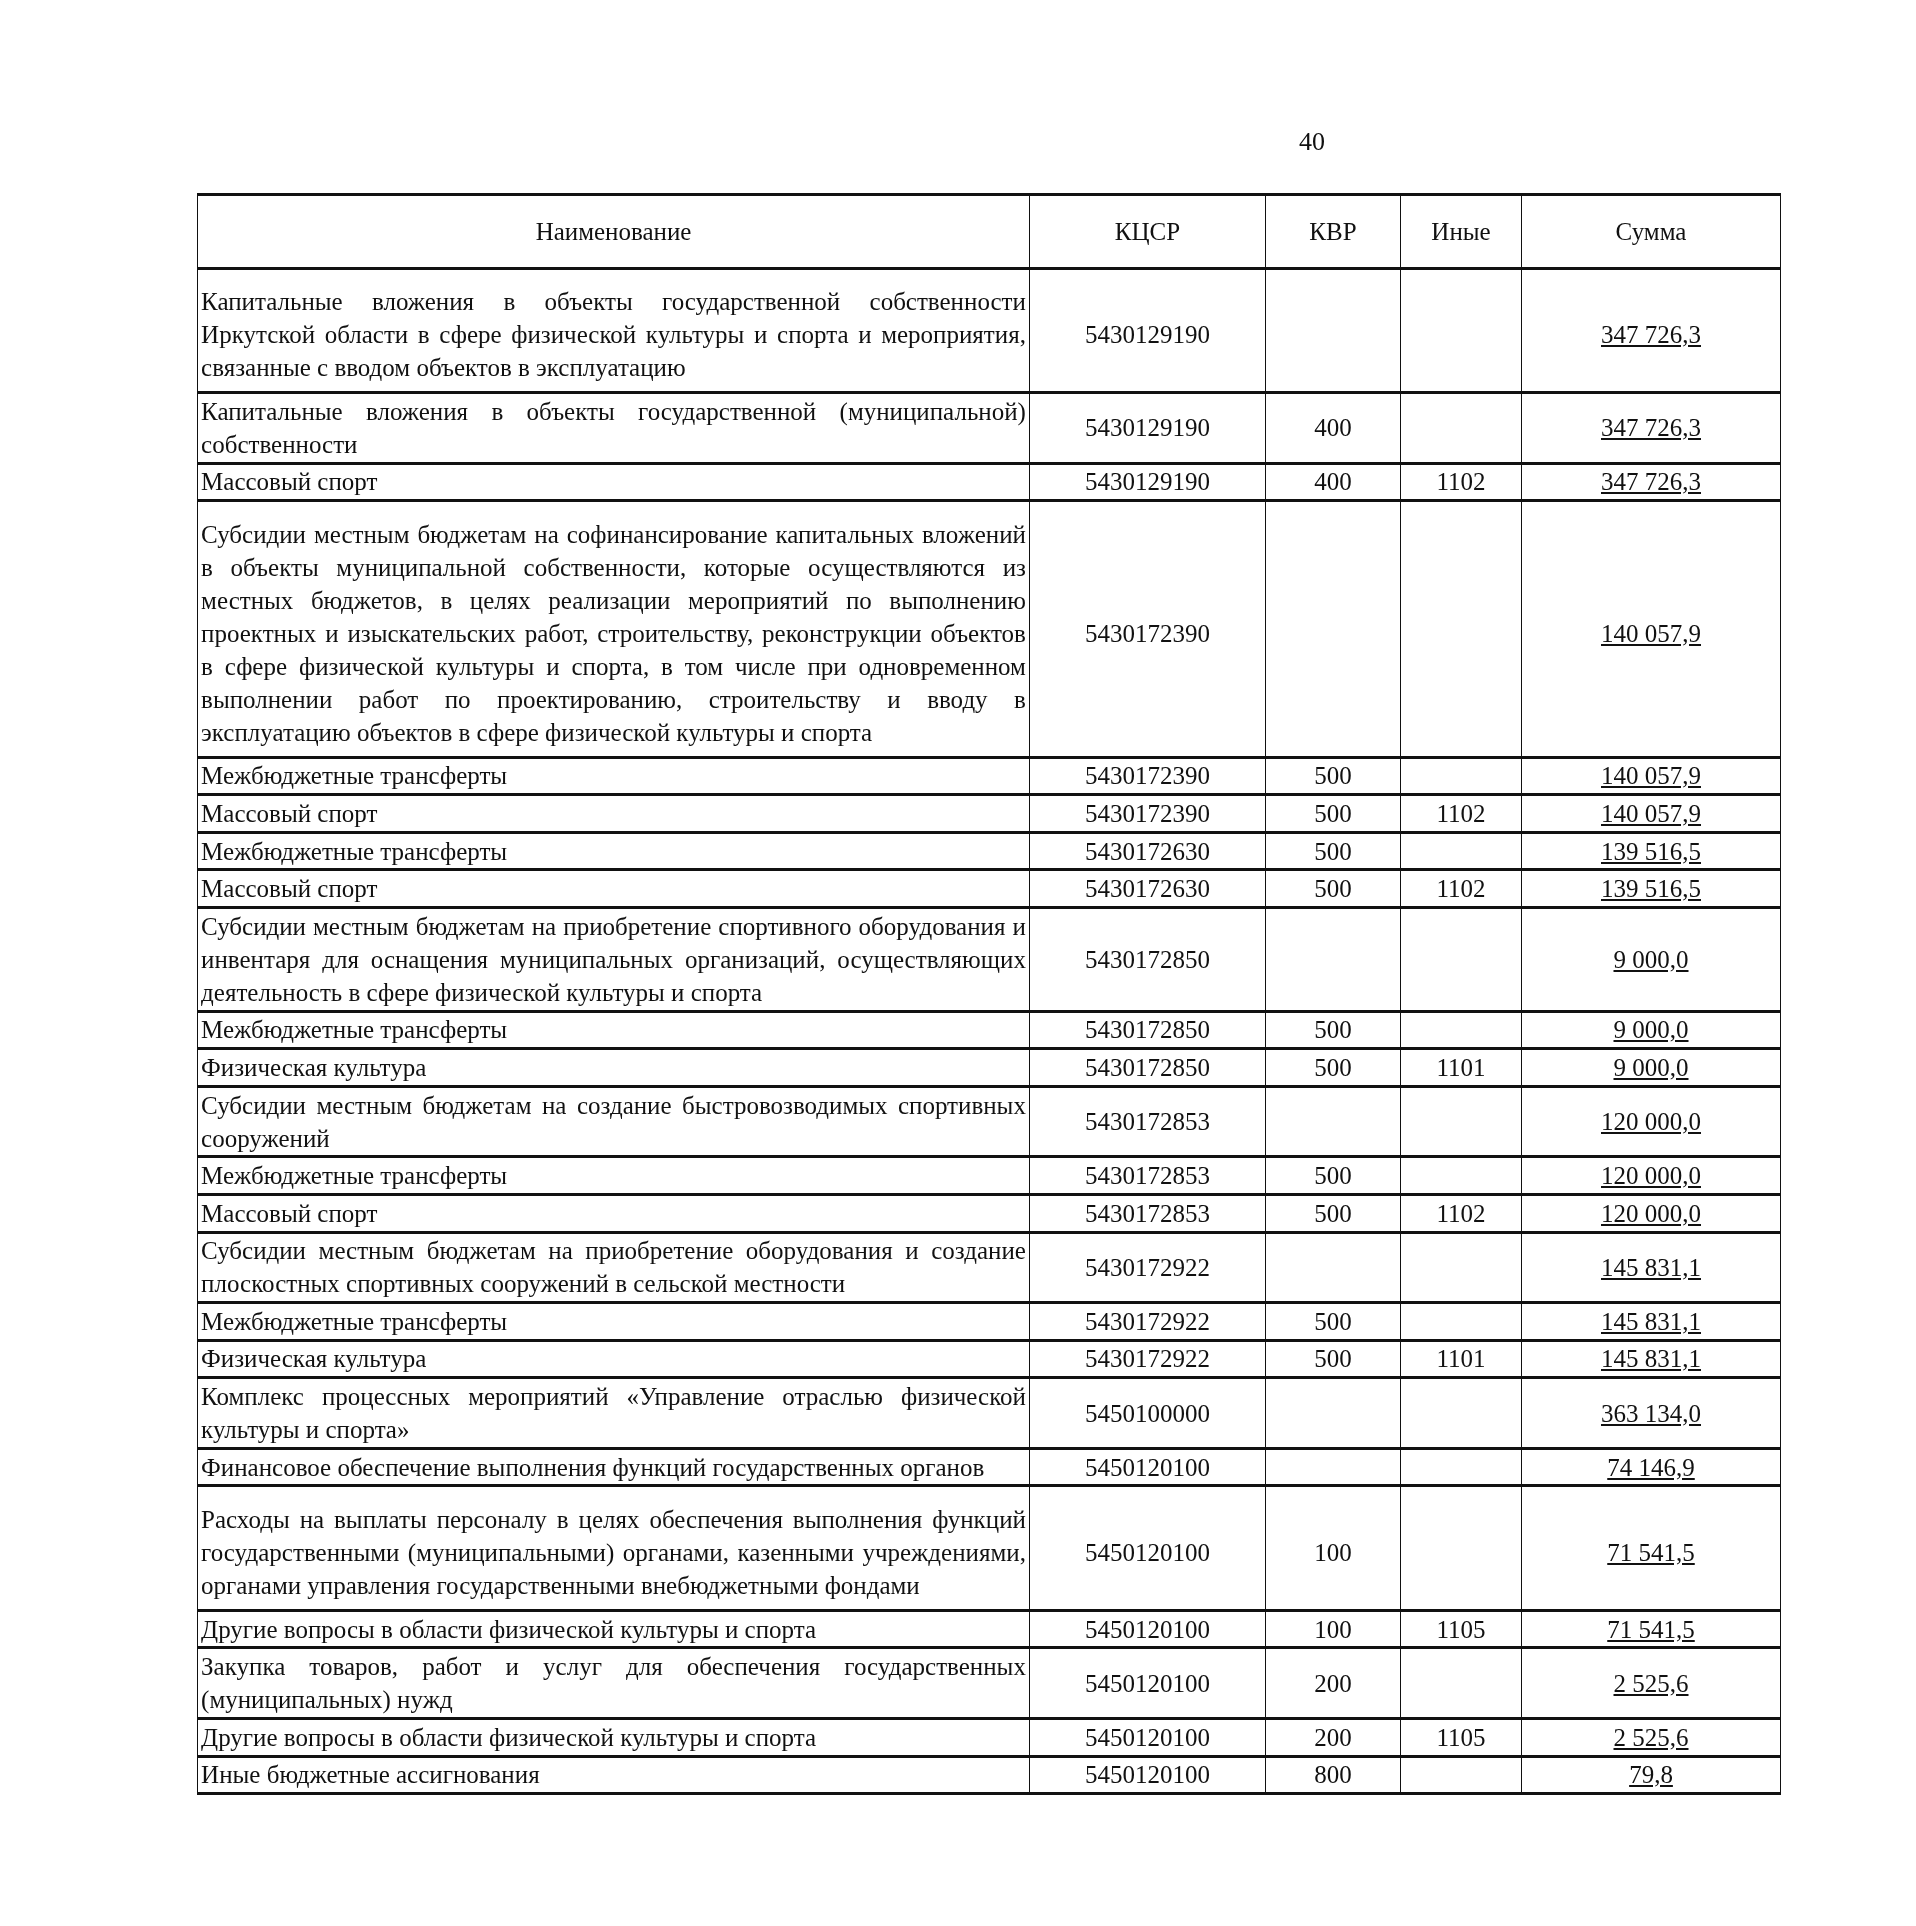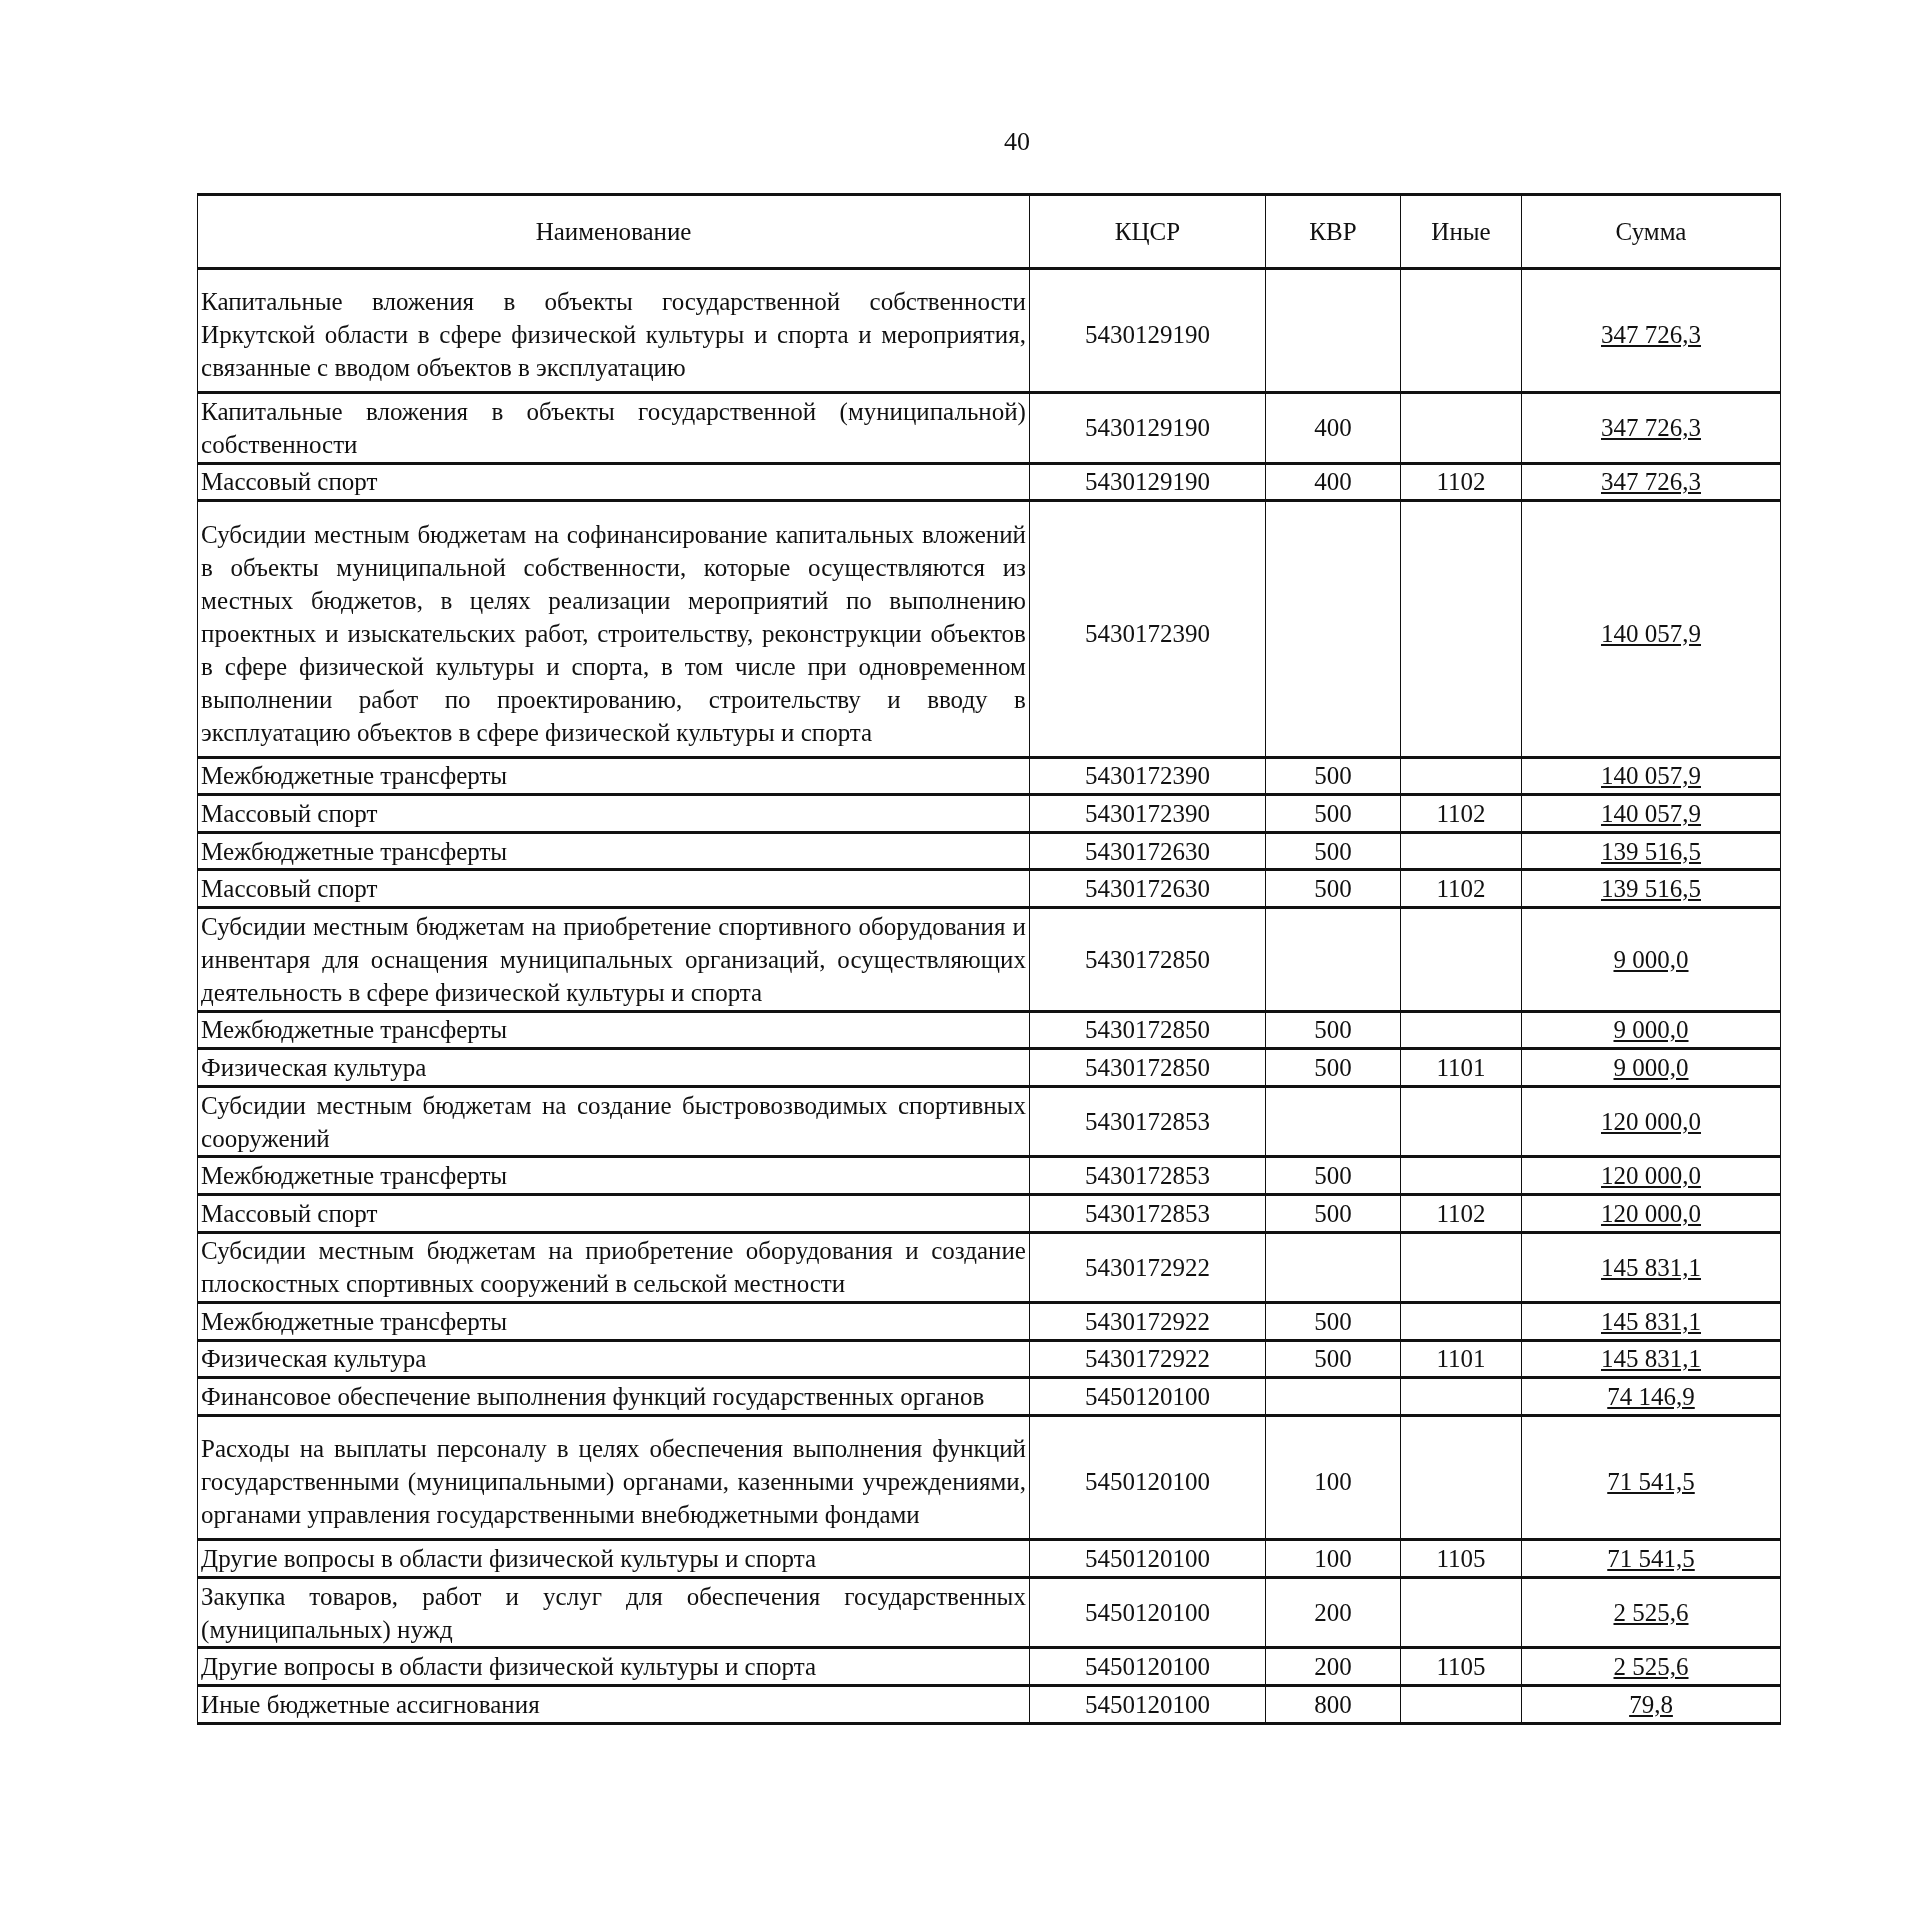--- a/index.html
+++ b/index.html
@@ -1,18 +1,18 @@
 <!DOCTYPE html>
 <html style="font-size:6.2px"><head>
 <meta charset="utf-8">
 <style>
   html, body { margin: 0; padding: 0; background: #ffffff; }
   body { width: 1916px; height: 2707px; position: relative; overflow: hidden;
          font-family: "Liberation Serif", "DejaVu Serif", serif; color: #111; }
-  .page-number { position: absolute; top: 127px; left: 0; width: 1620px; text-align: left;
+  .page-number { position: absolute; top: 127px; left: 0; width: 1620px; text-align: center;
                  padding-left: 1004px; box-sizing: border-box; font-size: 26px; }
   table.budget { position: absolute; top: 193px; left: 197px; width: 1583px;
                  border-collapse: collapse; table-layout: fixed; }
   table.budget col.c-name { width: 832px; }
   table.budget col.c-kcsr { width: 236px; }
   table.budget col.c-kvr { width: 135px; }
   table.budget col.c-rzpr { width: 121px; }
   table.budget col.c-sum { width: 259px; }
   table.budget th, table.budget td {
     border-left: 1.2px solid #111; border-right: 1.2px solid #111;
@@ -162,20 +162,27 @@
         <td class="sum">145 831,1</td>
       </tr>
       <tr>
         <td class="name">Физическая культура</td>
         <td class="code">5430172922</td>
         <td class="kvr">500</td>
         <td class="rzpr">1101</td>
         <td class="sum">145 831,1</td>
       </tr>
       <tr>
+        <td class="name">Комплекс процессных мероприятий «Управление отраслью физической культуры и спорта»</td>
+        <td class="code">5450100000</td>
+        <td class="kvr"></td>
+        <td class="rzpr"></td>
+        <td class="sum">363 134,0</td>
+      </tr>
+      <tr>
         <td class="name">Финансовое обеспечение выполнения функций государственных органов</td>
         <td class="code">5450120100</td>
         <td class="kvr"></td>
         <td class="rzpr"></td>
         <td class="sum">74 146,9</td>
       </tr>
       <tr class="tall">
         <td class="name">Расходы на выплаты персоналу в целях обеспечения выполнения функций государственными (муниципальными) органами, казенными учреждениями, органами управления государственными внебюджетными фондами</td>
         <td class="code">5450120100</td>
         <td class="kvr">100</td>

